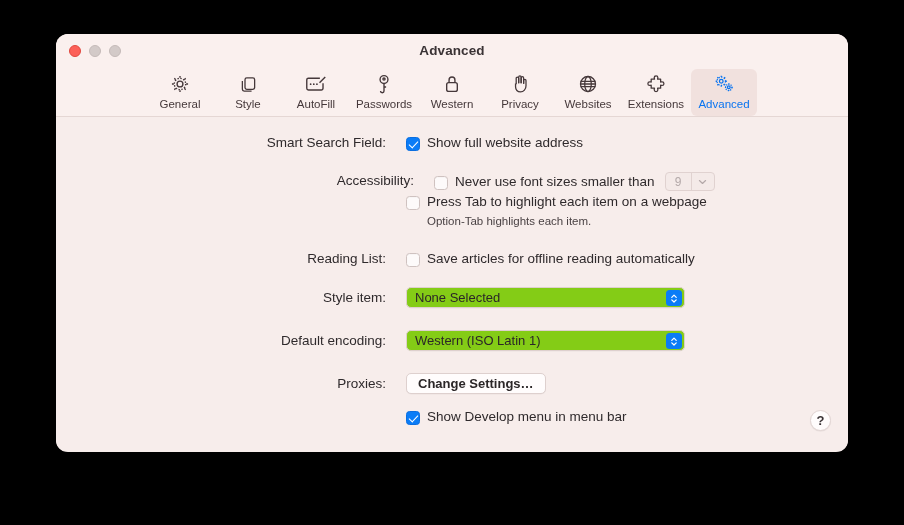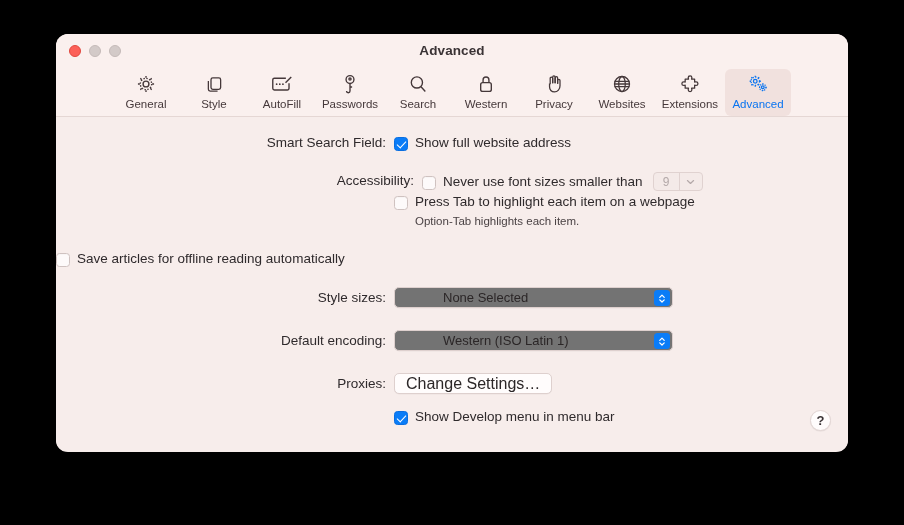--- a/index.html
+++ b/index.html
@@ -105,21 +105,21 @@
   }
   .lbl {
     width: 338px;
     text-align: right;
     padding-right: 8px;
     font-size: 13.5px;
     color: #2f2a2c;
     line-height: 18px;
     white-space: nowrap;
   }
-  .ctrl { display: flex; align-items: center; }
+  .ctrl { display: flex; align-items: center; margin-left: 12px; }
 
   
   .cb {
     width: 14px; height: 14px;
     border-radius: 3.5px;
     flex: 0 0 auto;
     position: relative;
     top: 1px;
   }
   .cb.off {
@@ -176,27 +176,26 @@
   }
   .stepper .chev {
     width: 22px;
     display: flex; align-items: center; justify-content: center;
   }
 
   
   .popup {
     position: relative;
     width: 279px; height: 21px;
-    background: #737373;
+    background: #84cc16;
     border: 1px solid #ded0ce;
     border-radius: 5px;
     display: flex;
     align-items: center;
     box-shadow: 0 0.5px 0.5px rgba(0,0,0,0.05);
-    padding-left: 40px;
   }
   .popup .pv {
     font-size: 13px;
     color: #2b2627;
     padding-left: 8px;
     white-space: nowrap;
   }
   .popup .arrowbox {
     position: absolute;
     right: 2px; top: 2px;
@@ -206,25 +205,26 @@
     display: flex; align-items: center; justify-content: center;
   }
 
   
   .pushbtn {
     height: 21px;
     padding: 0 11px;
     background: #fffcfc;
     border: 1px solid #ded0ce;
     border-radius: 5px;
-    font-size: 16px;
+    font-size: 13px;
     color: #2b2627;
     display: flex; align-items: center;
     box-shadow: 0 0.5px 0.5px rgba(0,0,0,0.05);
     white-space: nowrap;
+    font-weight: bold;
   }
 
   
   .help {
     position: absolute;
     right: 17px; bottom: 20px;
     width: 21px; height: 21px;
     border-radius: 50%;
     background: #fffcfc;
     border: 1px solid #e2d5d3;
@@ -290,29 +290,20 @@
         <svg class="ic" width="20" height="22" viewBox="0 0 20 24" fill="none" stroke="#45383a" stroke-width="1.5">
           <circle cx="10" cy="7.2" r="4.3"></circle>
           <circle cx="10" cy="6.6" r="1.2"></circle>
           <path d="M10 11.5v8.1a1.9 1.9 0 0 1-1.9 1.9A1.9 1.9 0 0 1 6.2 19.6"></path>
           <path d="M10 15.3h2.3"></path>
         </svg>
       </div>
       <div class="tab-label">Passwords</div>
     </div>
 
-    <div class="tab">
-      <div class="glyph">
-        <svg class="ic" width="22" height="22" viewBox="0 0 24 24" fill="none" stroke="#45383a" stroke-width="1.5">
-          <circle cx="10.8" cy="10.3" r="6.1"></circle>
-          <path d="M15.3 15 20 20.2"></path>
-        </svg>
-      </div>
-      <div class="tab-label">Search</div>
-    </div>
 
     <div class="tab">
       <div class="glyph">
         <svg class="ic" width="20" height="22" viewBox="0 0 20 24" fill="none" stroke="#45383a" stroke-width="1.5">
           <rect x="4.2" y="10.5" width="11.6" height="9.6" rx="2.2"></rect>
           <path d="M6.8 10.5V7.6a3.2 3.2 0 0 1 6.4 0v2.9"></path>
         </svg>
       </div>
       <div class="tab-label">Western</div>
     </div>
@@ -401,28 +392,29 @@
     </div>
 
     <div class="row" style="top:98px;">
       <div class="lbl"></div>
       <div class="ctrl" style="padding-left:21px;">
         <div class="hint">Option-Tab highlights each item.</div>
       </div>
     </div>
 
     <div class="row" style="top:133px;">
+      <div class="lbl">Reading List:</div>
       <div class="ctrl">
         <div class="cb off"></div>
         <div class="cb-text">Save articles for offline reading automatically</div>
       </div>
     </div>
 
     <div class="row" style="top:170px;">
-      <div class="lbl" style="line-height:21px;">Style sizes:</div>
+      <div class="lbl" style="line-height:21px;">Style item:</div>
       <div class="ctrl">
         <div class="popup">
           <div class="pv">None Selected</div>
           <div class="arrowbox">
             <svg class="ic" width="8" height="11" viewBox="0 0 9 12" fill="none" stroke="#ffffff" stroke-width="1.4" stroke-linecap="round" stroke-linejoin="round">
               <path d="M2 4.7 4.5 2.2 7 4.7"></path>
               <path d="M2 7.5 4.5 10 7 7.5"></path>
             </svg>
           </div>
         </div>

